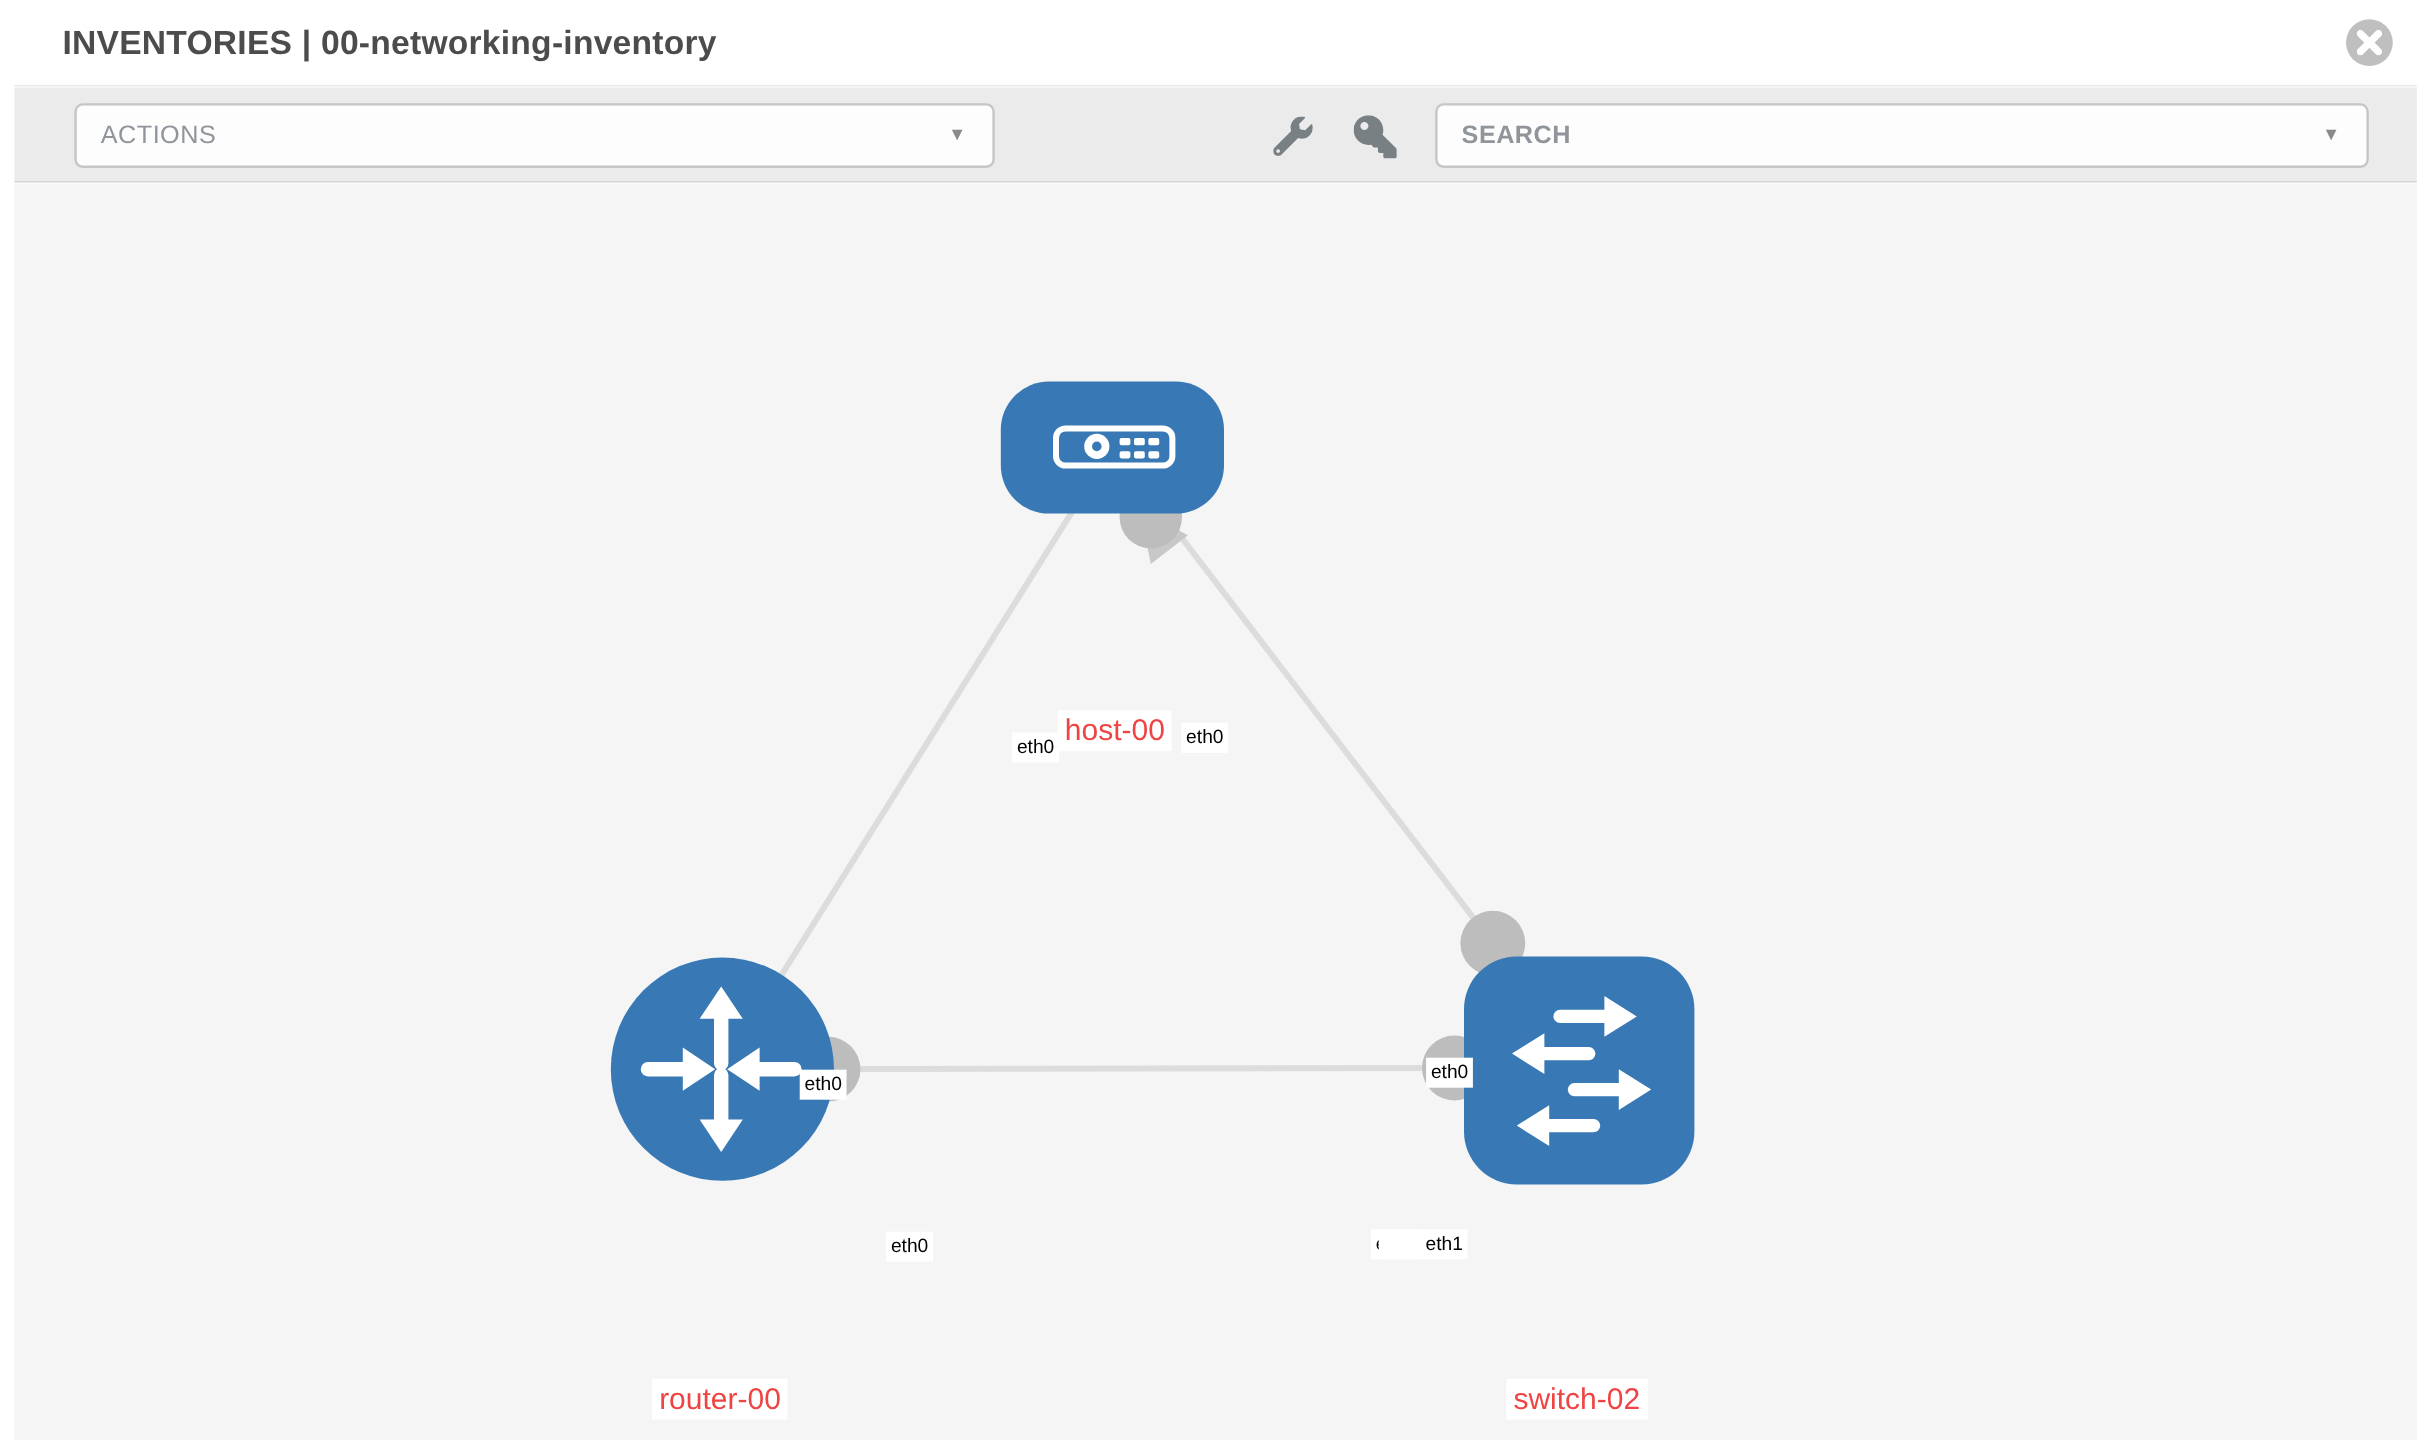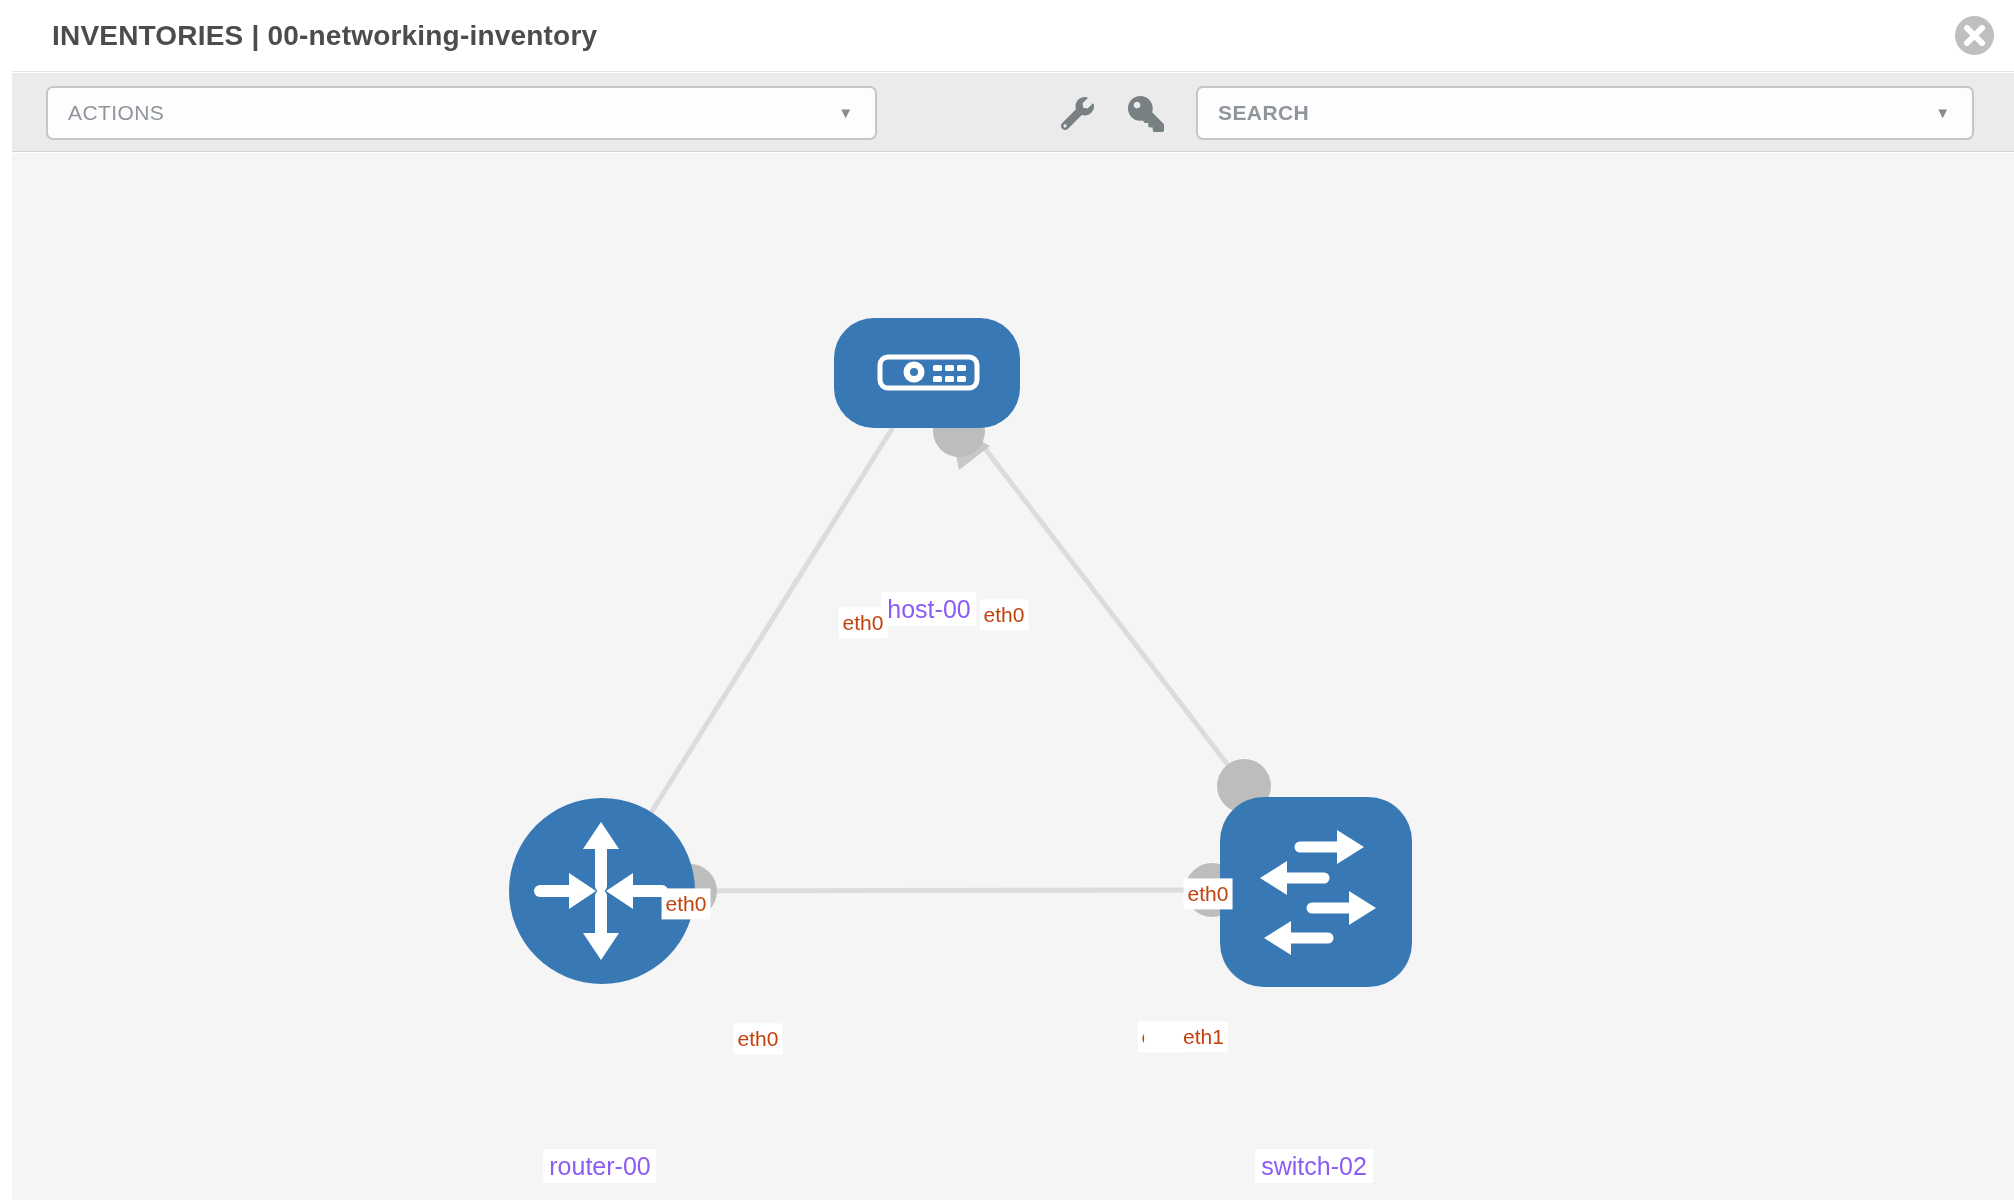--- a/index.html
+++ b/index.html
@@ -18,36 +18,36 @@
 
   
   .toolbar { position:absolute; left:0; top:73px; width:2014px; height:79px;
              background:#ebebeb; border-bottom:1px solid #d2d2d2; }
   .select { position:absolute; top:13px; height:54px; background:#fdfdfd;
             border:2px solid #c6c6c6; border-radius:7px; }
   .select .sel-label { position:absolute; left:20px; top:0; line-height:50px;
                        font-size:21px; color:#8f959a; letter-spacing:.4px; }
   .select .caret { position:absolute; right:22px; top:0; line-height:50px;
                    font-size:15px; color:#8a8a8a; }
-  .actions-select { left:34px;  width:831px;text-align:right; }
+  .actions-select { left:50px;  width:767px;text-align:right; }
   .search-select  { left:1184px; width:778px;font-weight:bold; }
   .tool-icon { position:absolute; cursor:pointer; }
   .wrench { left:1049px; top:24px; }
   .key    { left:1116px; top:23px; }
 
   
   .canvas { position:absolute; left:0; top:153px; width:2014px; height:1047px;
             background:#f5f5f5; }
   .topo-svg { position:absolute; left:0; top:0; }
 
   
   .nlabel { position:absolute; transform:translate(-50%,-50%); background:#ffffff;
-            color:#c2410c; font-size:21px; line-height:1.2; padding:3px 4px;
+            color:#000000; font-size:16px; line-height:1.2; padding:3px 4px;
             white-space:nowrap; }
-  .node-title { font-size:25px; padding:2px 6px; color:#8b5cf6; }
+  .node-title { font-size:25px; padding:2px 6px; color:#ef4444; }
 </style>
 </head>
 <body>
 
 <div class="stage">
 
   <div class="header">
     <div class="page-title">INVENTORIES | 00-networking-inventory</div>
     <div class="close-btn">
       <svg width="21" height="21" viewBox="0 0 21 21">

